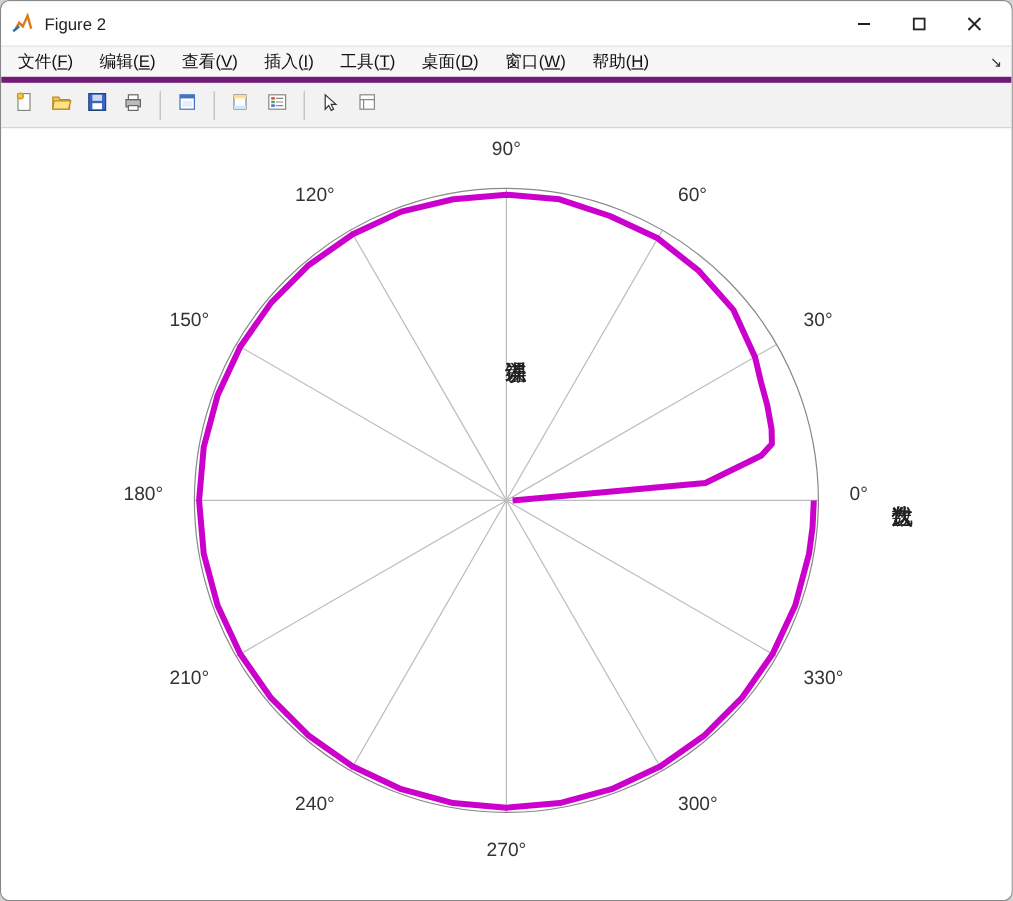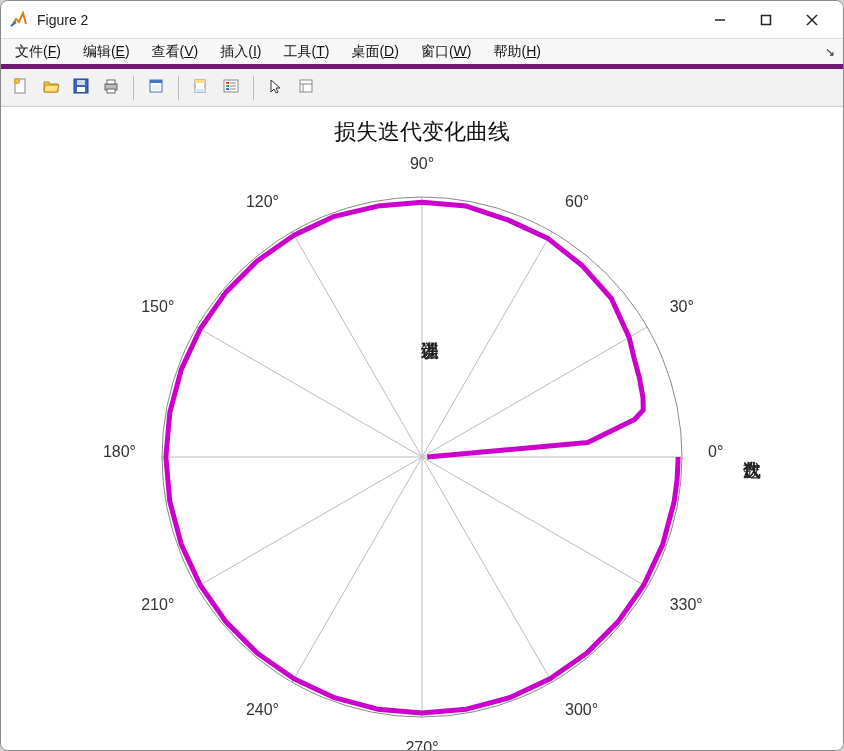--- a/index.html
+++ b/index.html
@@ -244,21 +244,20 @@
         <svg width="18" height="18">
             <rect x="3" y="3" width="12" height="12" fill="#fff" stroke="#888"></rect>
             <line x1="3" y1="7" x2="15" y2="7" stroke="#888"></line>
             <line x1="6" y1="7" x2="6" y2="15" stroke="#888"></line>
           </svg>
       </span>
     </div>
   </div>
 
   <div class="plot-area">
-    <div class="chart-title">损失迭代变化曲线</div>
     <svg class="polar-svg" id="polar-svg" width="820" height="610" viewBox="0 0 820 610">
       <g id="grid">
           <circle cx="410" cy="310" r="260" fill="#fff" stroke="none"></circle>
           <line x1="410" y1="310" x2="670" y2="310" stroke="#bbb" stroke-width="1"></line>
           <line x1="410" y1="310" x2="635.1666049839541" y2="180.00000000000003" stroke="#bbb" stroke-width="1"></line>
           <line x1="410" y1="310" x2="540" y2="84.83339501604596" stroke="#bbb" stroke-width="1"></line>
           <line x1="410" y1="310" x2="410" y2="50" stroke="#bbb" stroke-width="1"></line>
           <line x1="410" y1="310" x2="280.00000000000006" y2="84.83339501604593" stroke="#bbb" stroke-width="1"></line>
           <line x1="410" y1="310" x2="184.83339501604593" y2="180.00000000000003" stroke="#bbb" stroke-width="1"></line>
           <line x1="410" y1="310" x2="150" y2="309.99999999999994" stroke="#bbb" stroke-width="1"></line>

